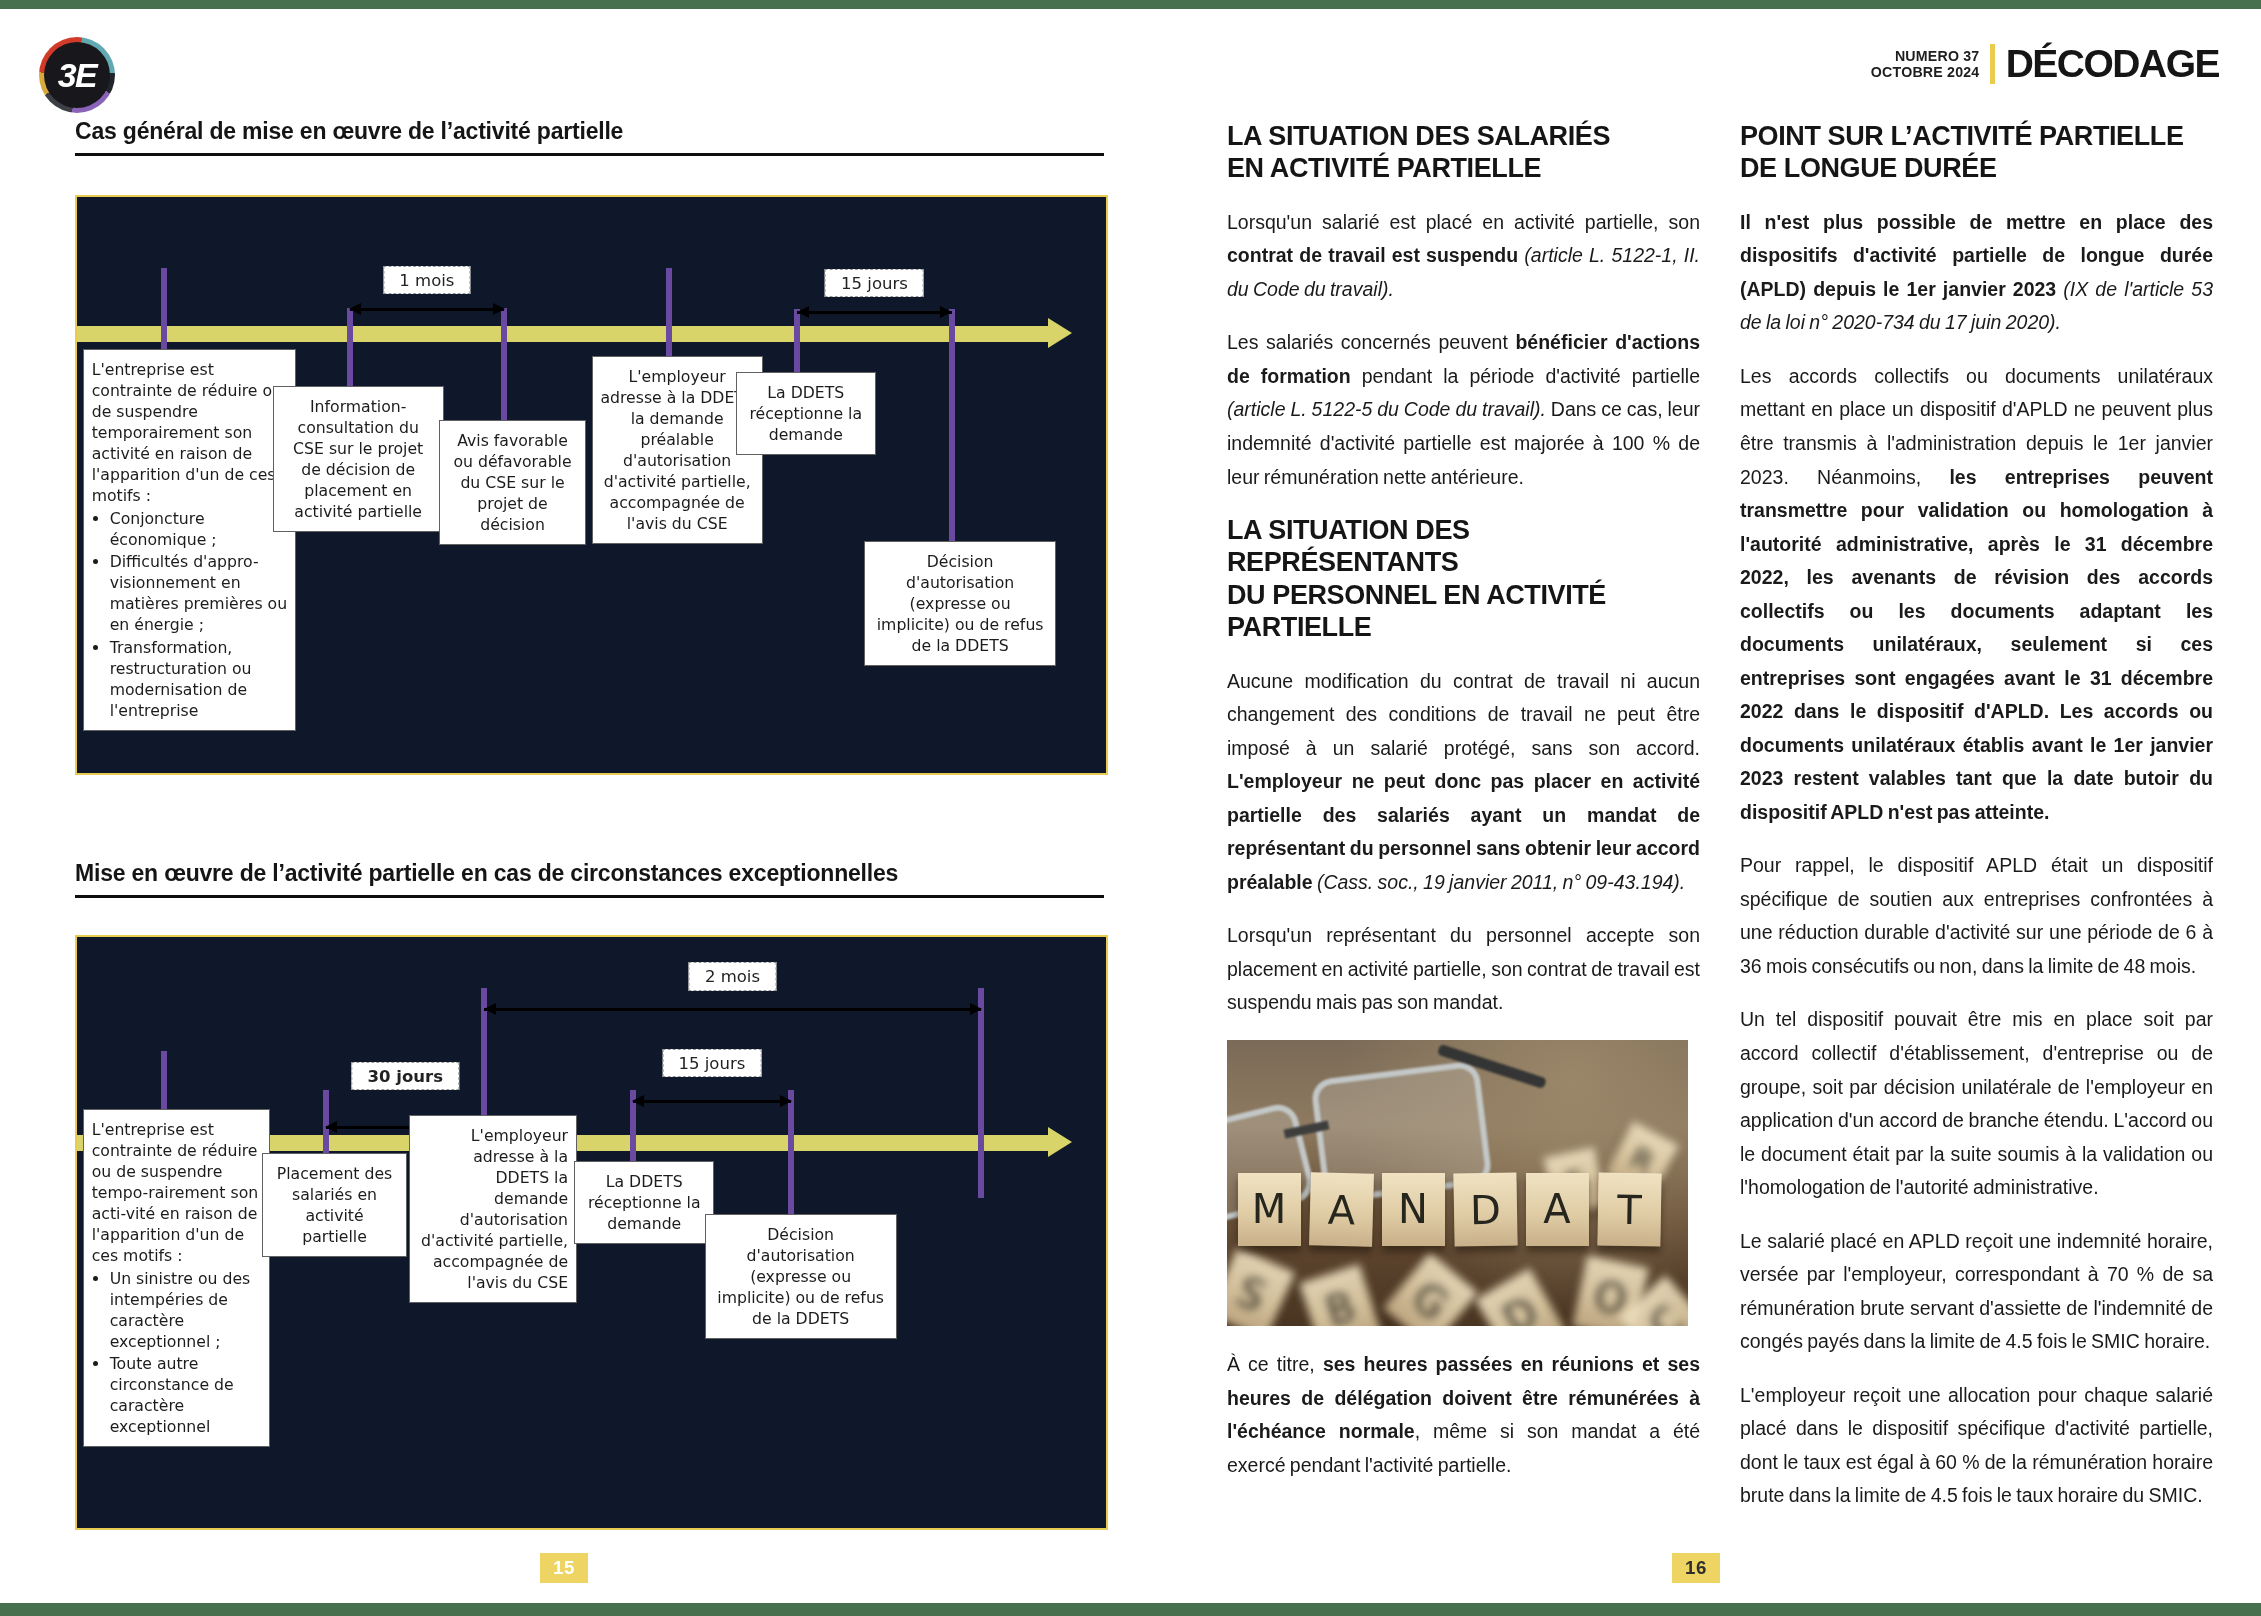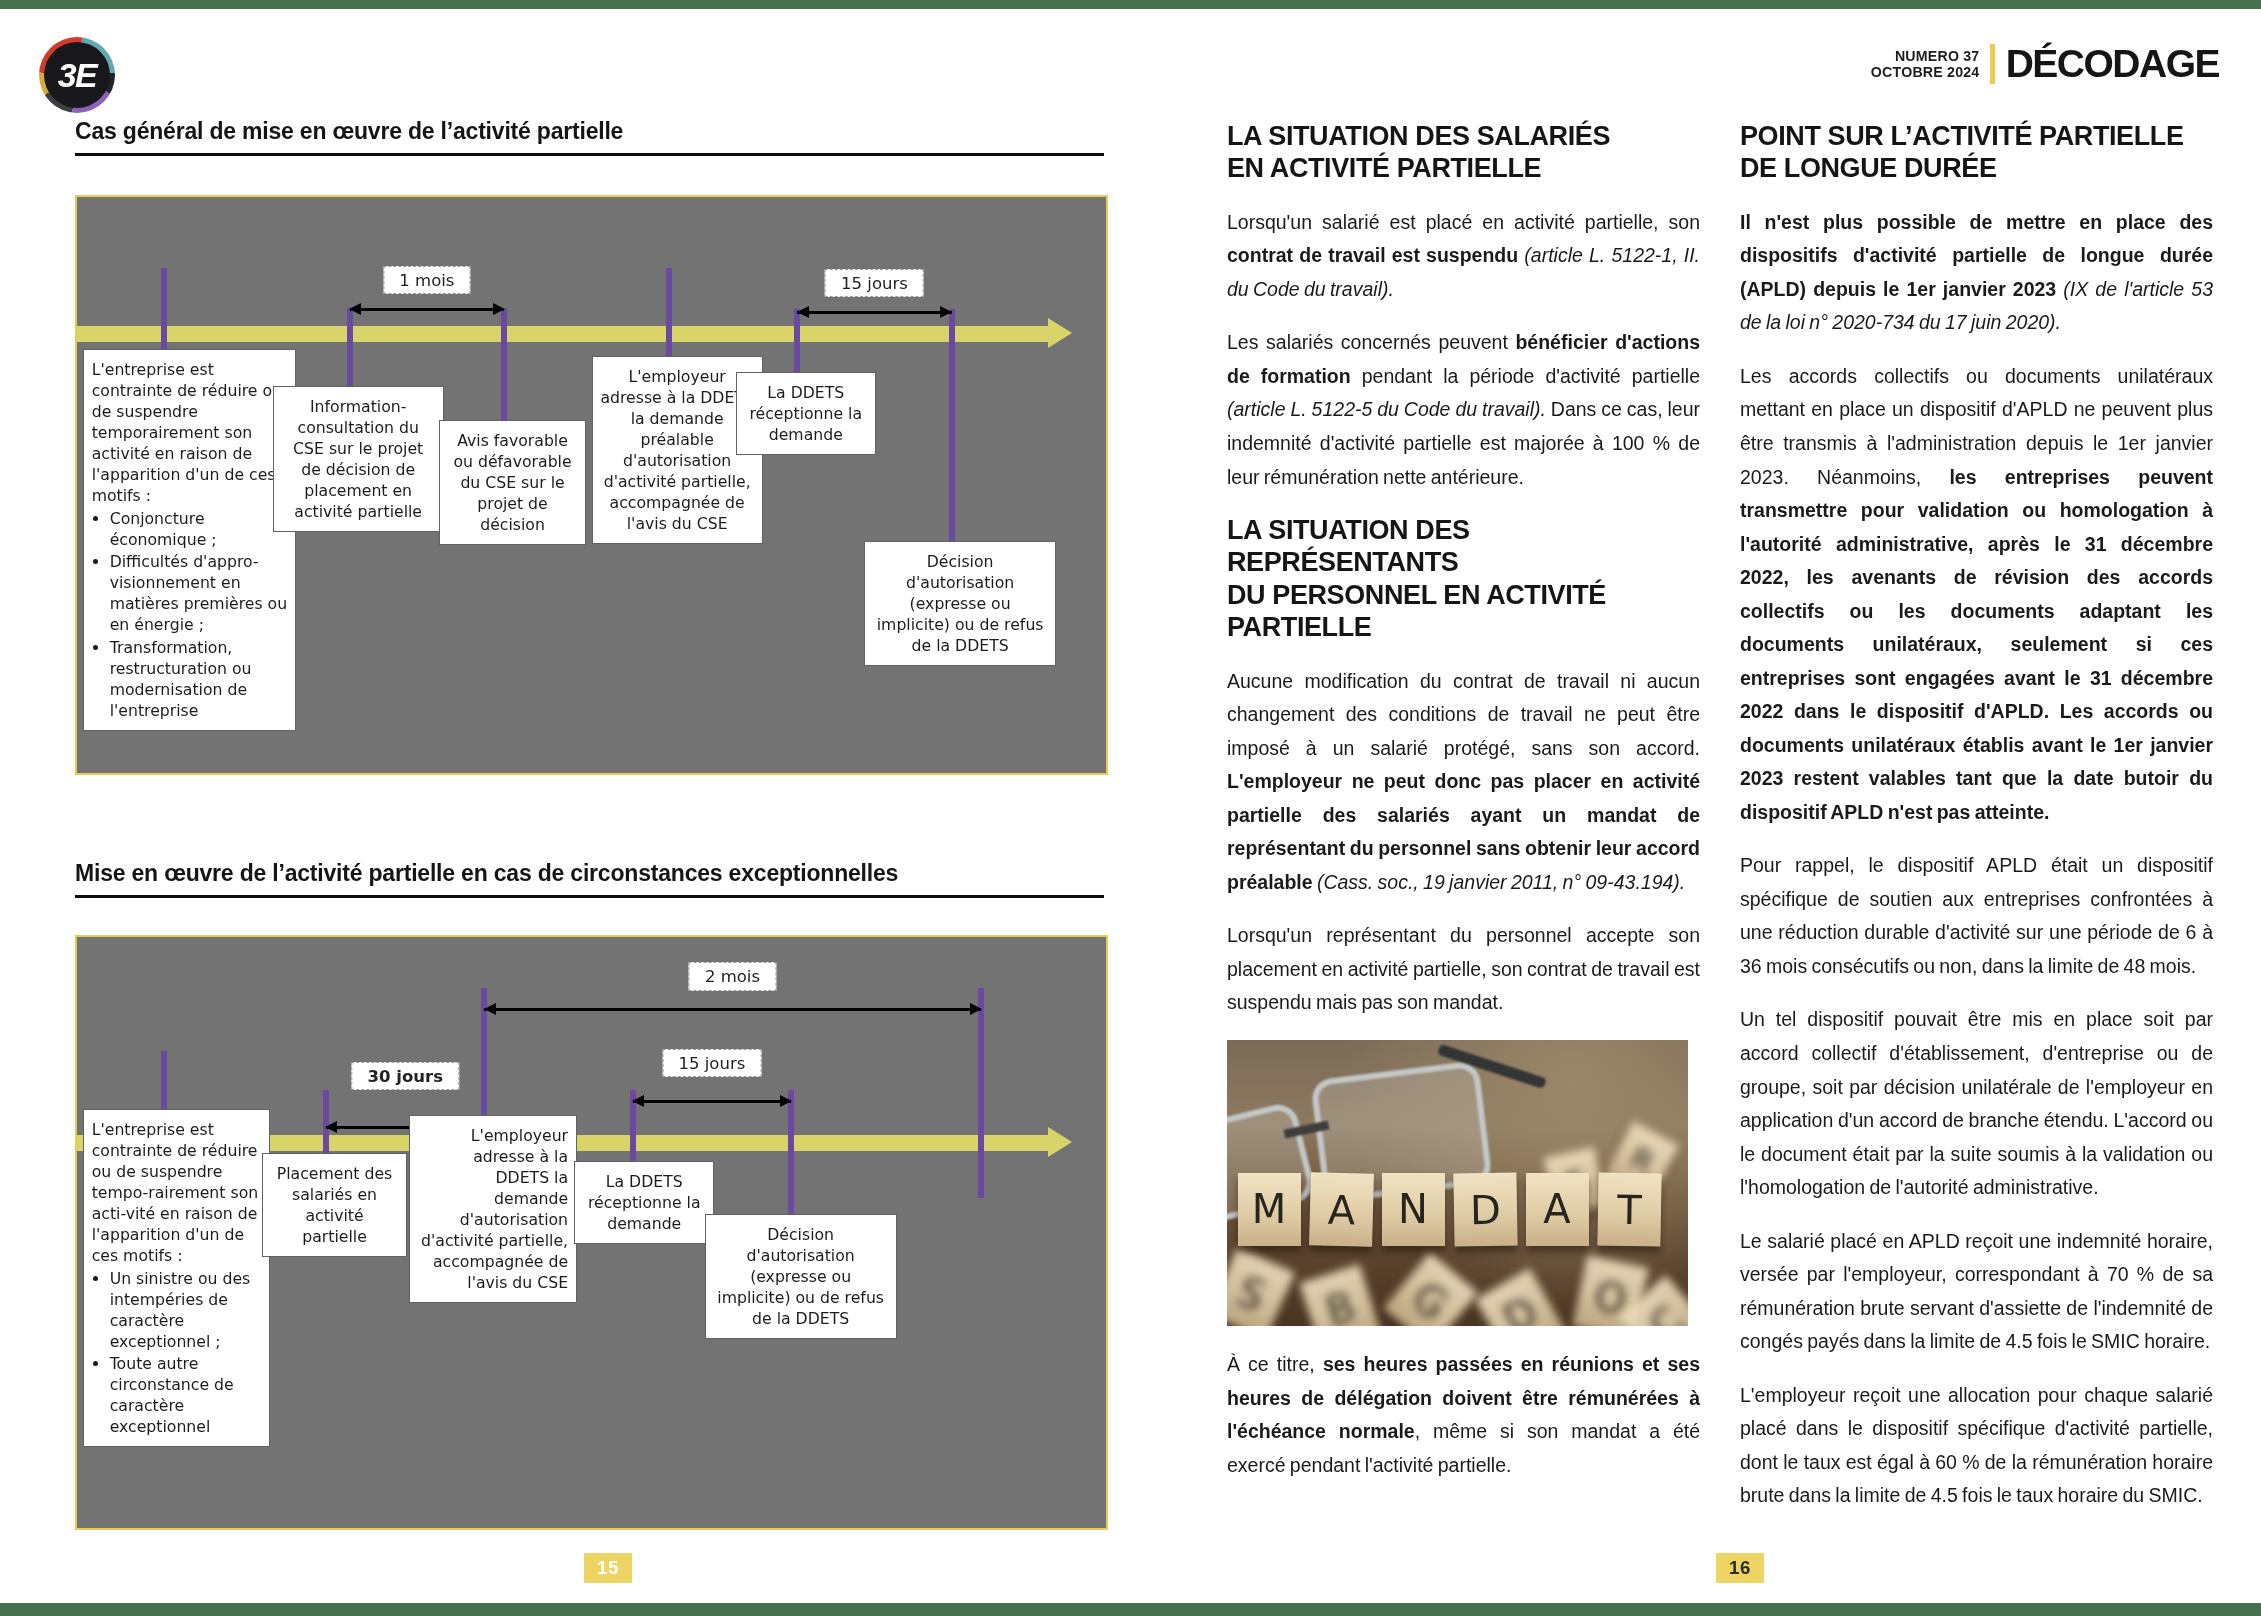--- a/index.html
+++ b/index.html
@@ -20,21 +20,21 @@
   .mast-divider{width:5.2px;height:40px;background:var(--yellow_frame,#e9cb50);}
   .mag{font-size:39px;font-weight:900;letter-spacing:-1.5px;color:#151515;}
 
   
   .section-title{position:absolute;left:75px;width:1029px;border-bottom:3.7px solid #0e0e0e;
     padding-bottom:7.5px;font-size:23px;font-weight:800;letter-spacing:-0.2px;color:#151515;}
   #title1{top:118px;}
   #title2{top:860px;}
 
   
-  .frame{position:absolute;left:75px;width:1029px;border:2.2px solid var(--yellow_frame,#e9cb50);background:#737373;}
+  .frame{position:absolute;left:75px;width:1029px;border:2.2px solid var(--yellow_frame,#e9cb50);background:#0f172a;}
   #diagram1{top:195px;height:576px;}
   #diagram2{top:935px;height:591px;}
   .band{position:absolute;left:0;height:15.7px;background:var(--yellow_band,#d9d469);}
   .band::after{content:'';position:absolute;right:-22.4px;top:-8.2px;width:0;height:0;
     border-left:24px solid var(--yellow_band,#d9d469);border-top:15.7px solid transparent;border-bottom:15.7px solid transparent;}
   #diagram1 .band{top:129px;width:94.5%;}
   #diagram2 .band{top:198px;width:94.5%;}
   .vline{position:absolute;width:6px;background:var(--purple,#6a4aa0);transform:translateX(-50%);}
   .dbox{position:absolute;border:1.5px solid #616161;background:#fff;padding:9px 7.5px;
     font-family:"DejaVu Sans",sans-serif;font-size:15.7px;line-height:1.34;text-align:center;color:#1c1c1c;}
@@ -81,21 +81,21 @@
   .scatter .tile:nth-child(2){left:82px;top:232px;transform:rotate(-18deg);}
   .scatter .tile:nth-child(3){left:172px;top:224px;transform:rotate(40deg);}
   .scatter .tile:nth-child(4){left:262px;top:239px;transform:rotate(-30deg);}
   .scatter .tile:nth-child(5){left:352px;top:221px;transform:rotate(12deg);}
   .scatter .tile:nth-child(6){left:408px;top:247px;transform:rotate(-42deg);}
   .scatter .tile:nth-child(7){left:389px;top:90px;transform:rotate(28deg);width:52px;height:60px;font-size:31px;}
   .scatter .tile:nth-child(8){left:322px;top:112px;transform:rotate(-12deg);width:52px;height:60px;font-size:31px;}
 
   
   .pagenum{position:absolute;top:1553px;width:48px;height:30px;background:var(--yellow_badge,#eed463);
-    display:flex;align-items:center;justify-content:center;font-weight:800;font-size:18.7px;letter-spacing:0.7px;margin-left:44px;}
+    display:flex;align-items:center;justify-content:center;font-weight:800;font-size:18.7px;letter-spacing:0.7px;}
   #p15{left:540px;color:#ffffff;}
   #p16{left:1672px;color:#2e2e2e;}
 </style>
 </head>
 <body>
 
 <div class="page">
   <div class="bar top"></div>
 
   <div class="logo">

